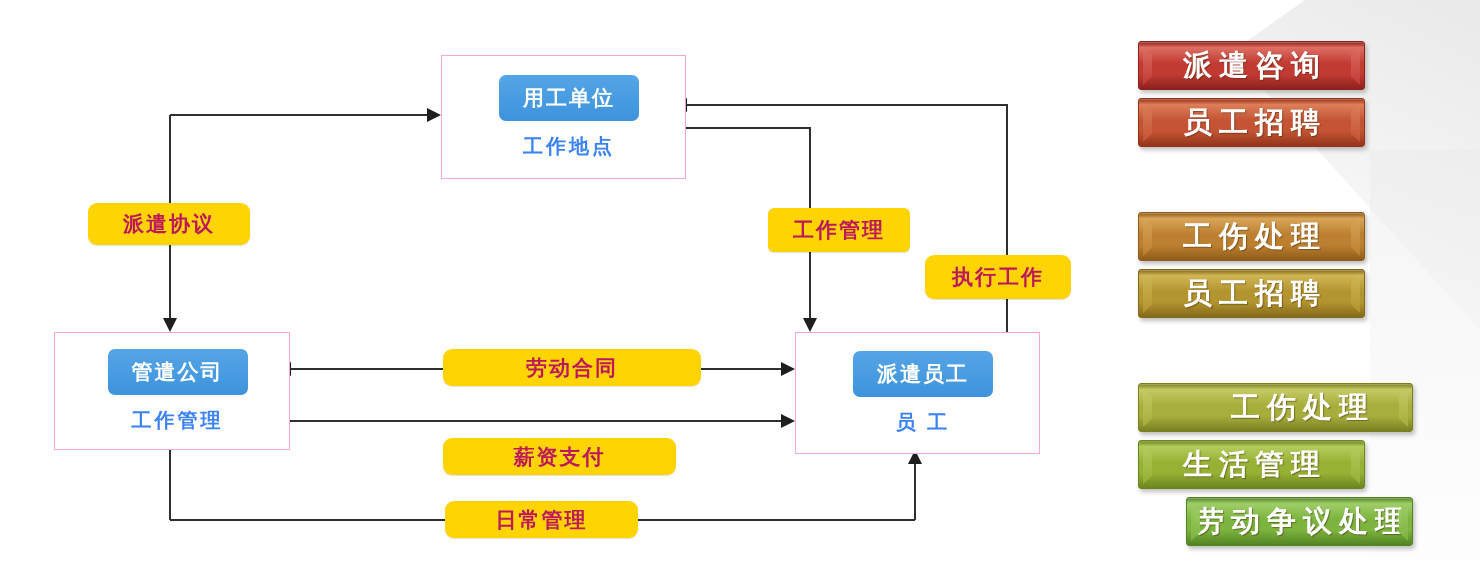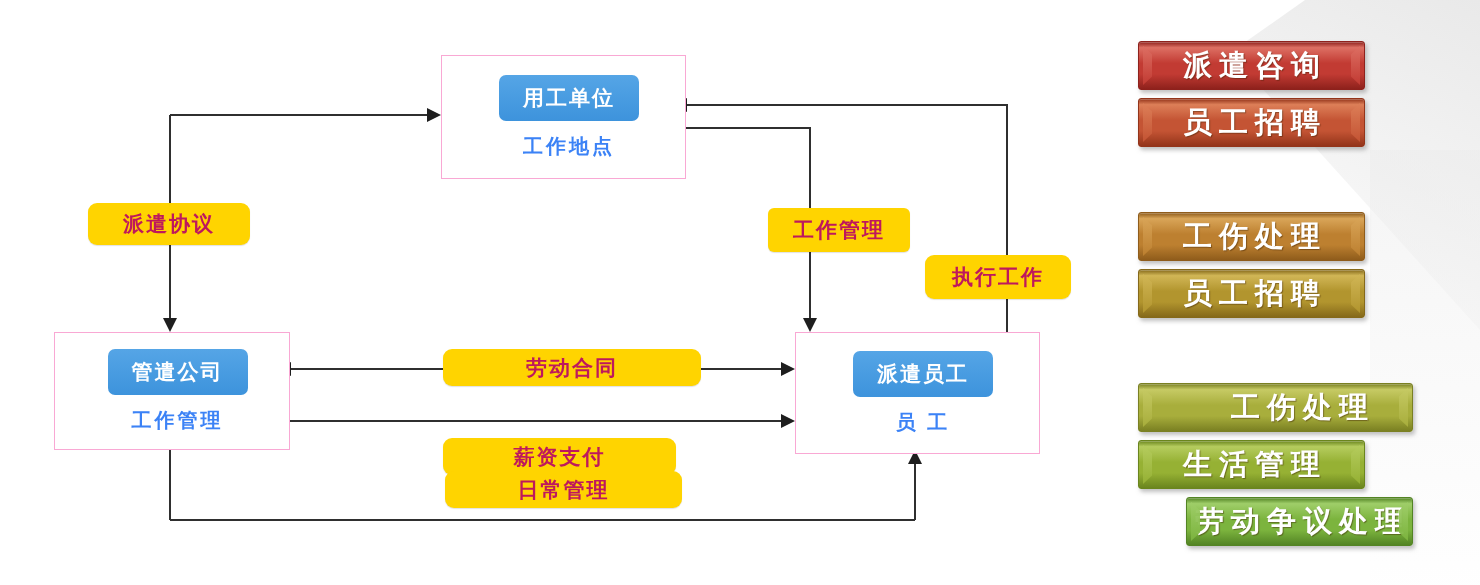--- a/index.html
+++ b/index.html
@@ -114,21 +114,21 @@
   <div class="node" style="left:795px;top:332px;width:232px;height:120px;">
     <div class="pill">派遣员工</div>
     <div class="subtitle">员 工</div>
   </div>
 
   <div class="ylabel" style="left:88px;top:203px;width:162px;height:42px;">派遣协议</div>
   <div class="ylabel" style="left:768px;top:208px;width:142px;height:44px;border-radius:6px;">工作管理</div>
   <div class="ylabel" style="left:925px;top:208px;width:146px;height:44px;margin-top:47px;">执行工作</div>
   <div class="ylabel" style="left:443px;top:349px;width:258px;height:37px;">劳动合同</div>
   <div class="ylabel" style="left:443px;top:402px;width:233px;height:37px;margin-top:36px;">薪资支付</div>
-  <div class="ylabel" style="left:445px;top:471px;width:237px;height:37px;font-family:Liberation Mono, monospace;">日常管理</div>
+  <div class="ylabel" style="left:445px;top:501px;width:193px;height:37px;font-family:Liberation Mono, monospace;">日常管理</div>
 
   <div class="bar" style="top: 41px; --base: #c23b33; --light: #dd6f63; --dark: #8e211c;">派遣咨询</div>
   <div class="bar" style="top: 98px; text-align: right; --base: #c45434; --light: #dd7f58; --dark: #93341a;">员工招聘</div>
   <div class="bar" style="top: 212px; --base: #bd8030; --light: #d9a558; --dark: #8f5c1b;">工伤处理</div>
   <div class="bar" style="top: 269px; --base: #b2952e; --light: #d1b656; --dark: #85691a;">员工招聘</div>
   <div class="bar" style="top: 383px; padding-left: 48px; --base: #a8ae3c; --light: #c6ca64; --dark: #7a8022;">工伤处理</div>
   <div class="bar" style="top: 440px; --base: #96b134; --light: #b5cc5e; --dark: #6a851d;">生活管理</div>
   <div class="bar" style="top: 497px; margin-left: 48px; --base: #7cb43e; --light: #9fce69; --dark: #538424;">劳动争议处理</div>
 
 </div>

